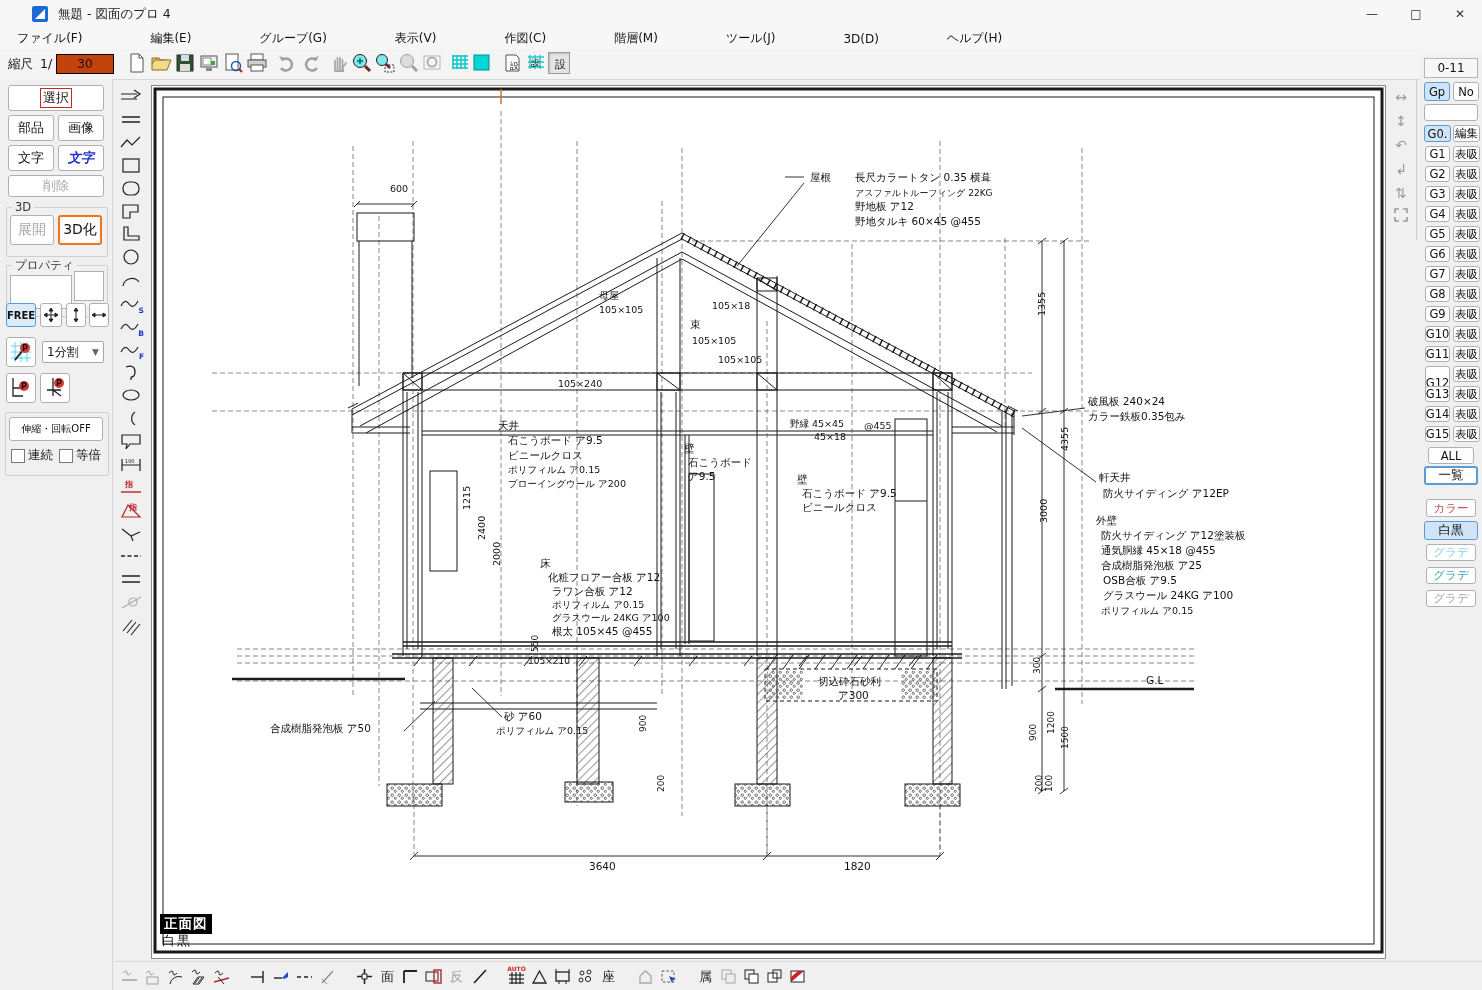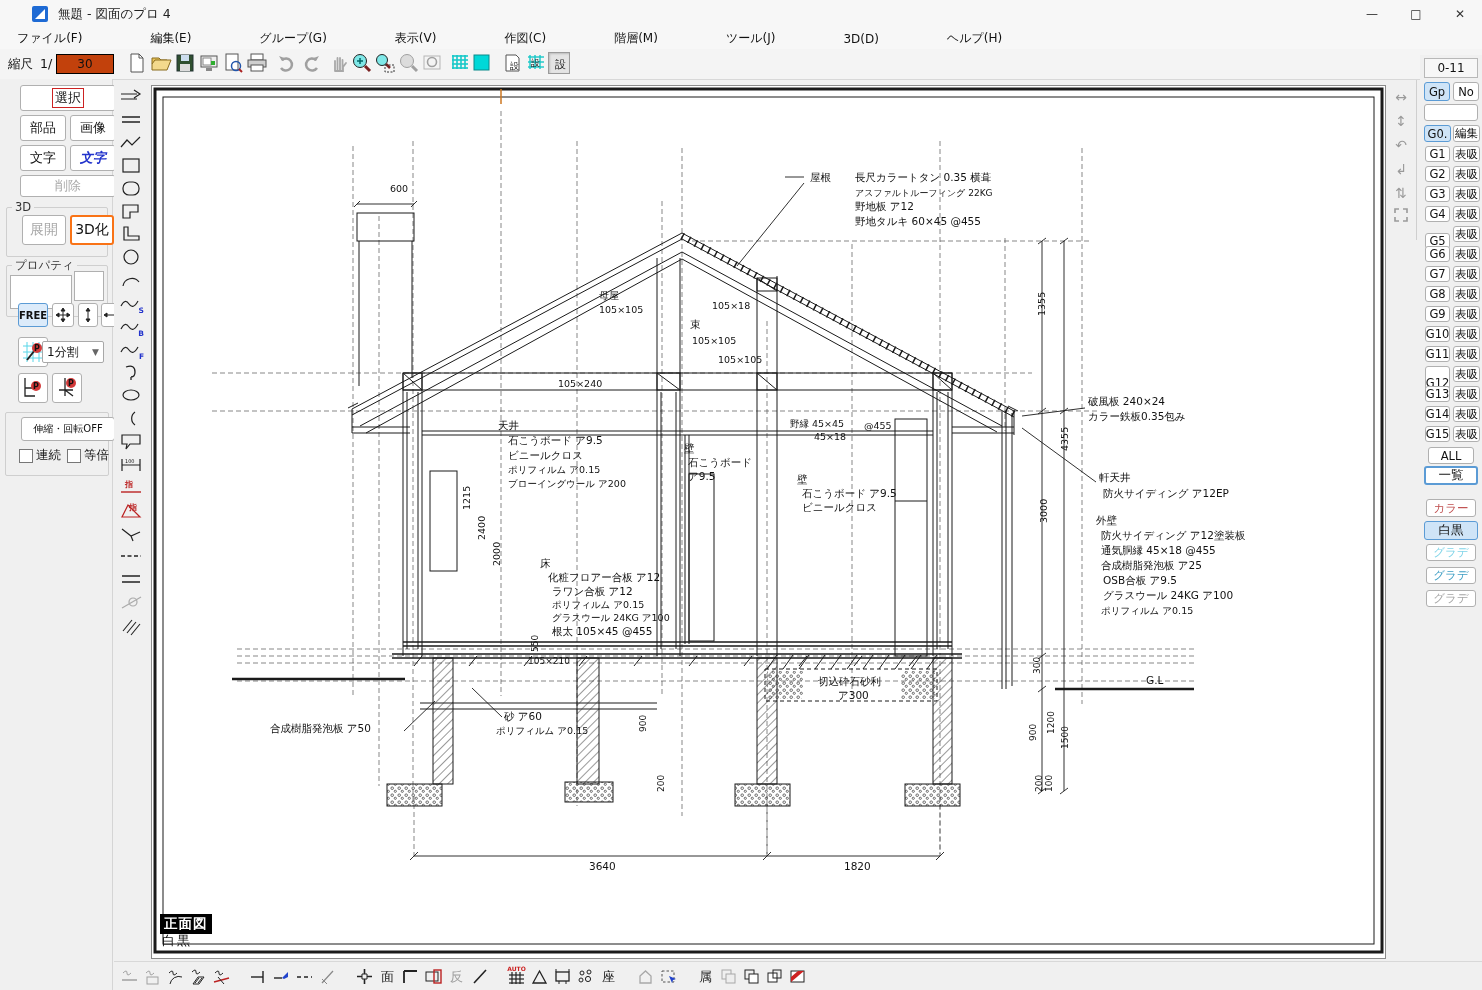--- a/index.html
+++ b/index.html
@@ -19,30 +19,30 @@
   .toolbar{left:0;top:49px;width:1482px;height:30px;background:#f4f4f4;border-bottom:1px solid #d8d8d8;}
   .tlabel{top:56px;font-size:12.5px;color:#111;}
   .scaleinput{left:56px;top:54px;width:56px;height:18px;background:#c2410c;border:1px solid #000000;text-align:center;font-size:12px;line-height:18px;}
   .ticon{top:52px;width:22px;height:22px;}
   .ticon svg{width:22px;height:22px;}
   .pressed{border:1px solid #9a9a9a;background:#e4e4e4;box-shadow:inset 1px 1px 2px #bbb;box-sizing:border-box;}
   .tglyph{position:absolute;left:3px;top:4px;font-size:9px;color:#222;}
   
   .leftpanel{left:0;top:79px;width:112px;height:911px;background:#f0f0f0;border-right:1px solid #d5d5d5;}
   .btn{position:absolute;background:#fff;border:1px solid #b0b0b0;border-radius:3px;
-       display:flex;align-items:center;justify-content:center;font-size:13px;color:#111;box-sizing:border-box;margin-left:12px;}
+       display:flex;align-items:center;justify-content:center;font-size:13px;color:#111;box-sizing:border-box;}
   .btn.graytext{color:#a8a8a8;}
   .btn.sel{background:#dcebfa;border:1px solid #5b9bd5;}
   .btn.outline{border:2px solid #f97316;}
   .redbox{border:1px solid #cc2222;padding:0 2px;}
   .styledtext{color:#2233cc;font-weight:bold;font-style:italic;}
   .grp{position:absolute;border:1px solid #cfcfcf;border-radius:2px;}
   .grplabel{position:absolute;background:#f0f0f0;padding:0 3px;font-size:11.5px;color:#333;}
   .whitebox{position:absolute;background:#fff;border:1px solid #b0b0b0;}
-  .cb{position:absolute;display:flex;align-items:center;font-size:12.5px;color:#111;margin-left:8px;}
+  .cb{position:absolute;display:flex;align-items:center;font-size:12.5px;color:#111;}
   .cb .box{width:12px;height:12px;border:1px solid #777;background:#fff;margin-right:3px;}
   .dd{position:absolute;background:#fff;border:1px solid #a8a8a8;border-radius:2px;font-size:12px;
       display:flex;align-items:center;justify-content:space-between;padding:0 4px;box-sizing:border-box;}
   .dd .chev{color:#666;font-size:9px;}
   
   .toolstrip{left:114px;top:82px;width:34px;height:560px;background:#f0f0f0;}
   .sicon{position:absolute;left:4px;width:26px;height:21px;}
   .sicon svg{width:26px;height:21px;}
   .sicon .lbl{position:absolute;right:0;bottom:-1px;font-size:7.5px;font-weight:bold;color:#2233cc;}
   .sicon .redlbl{position:absolute;left:7px;top:2px;font-size:8px;font-weight:bold;color:#bb2222;}
@@ -574,21 +574,21 @@
   <div class="rbtn" style="left:33px;top:70px;width:27px;height:17px">編集</div>
 
   <div class="rbtn" style="left:5px;top:91px;width:25px;height:16px">G1</div>
     <div class="rbtn" style="left:33px;top:91px;width:27px;height:16px">表吸</div>
   <div class="rbtn" style="left:5px;top:111px;width:25px;height:16px">G2</div>
     <div class="rbtn" style="left:33px;top:111px;width:27px;height:16px">表吸</div>
   <div class="rbtn" style="left:5px;top:131px;width:25px;height:16px">G3</div>
     <div class="rbtn" style="left:33px;top:131px;width:27px;height:16px">表吸</div>
   <div class="rbtn" style="left:5px;top:151px;width:25px;height:16px">G4</div>
     <div class="rbtn" style="left:33px;top:151px;width:27px;height:16px">表吸</div>
-  <div class="rbtn" style="left:5px;top:178px;width:25px;height:16px">G5</div>
+  <div class="rbtn" style="left:5px;top:171px;width:25px;height:16px">G5</div>
     <div class="rbtn" style="left:33px;top:171px;width:27px;height:16px">表吸</div>
   <div class="rbtn" style="left:5px;top:191px;width:25px;height:16px">G6</div>
     <div class="rbtn" style="left:33px;top:191px;width:27px;height:16px">表吸</div>
   <div class="rbtn" style="left:5px;top:211px;width:25px;height:16px">G7</div>
     <div class="rbtn" style="left:33px;top:211px;width:27px;height:16px">表吸</div>
   <div class="rbtn" style="left:5px;top:231px;width:25px;height:16px">G8</div>
     <div class="rbtn" style="left:33px;top:231px;width:27px;height:16px">表吸</div>
   <div class="rbtn" style="left:5px;top:251px;width:25px;height:16px">G9</div>
     <div class="rbtn" style="left:33px;top:251px;width:27px;height:16px">表吸</div>
   <div class="rbtn" style="left:5px;top:271px;width:25px;height:16px">G10</div>

